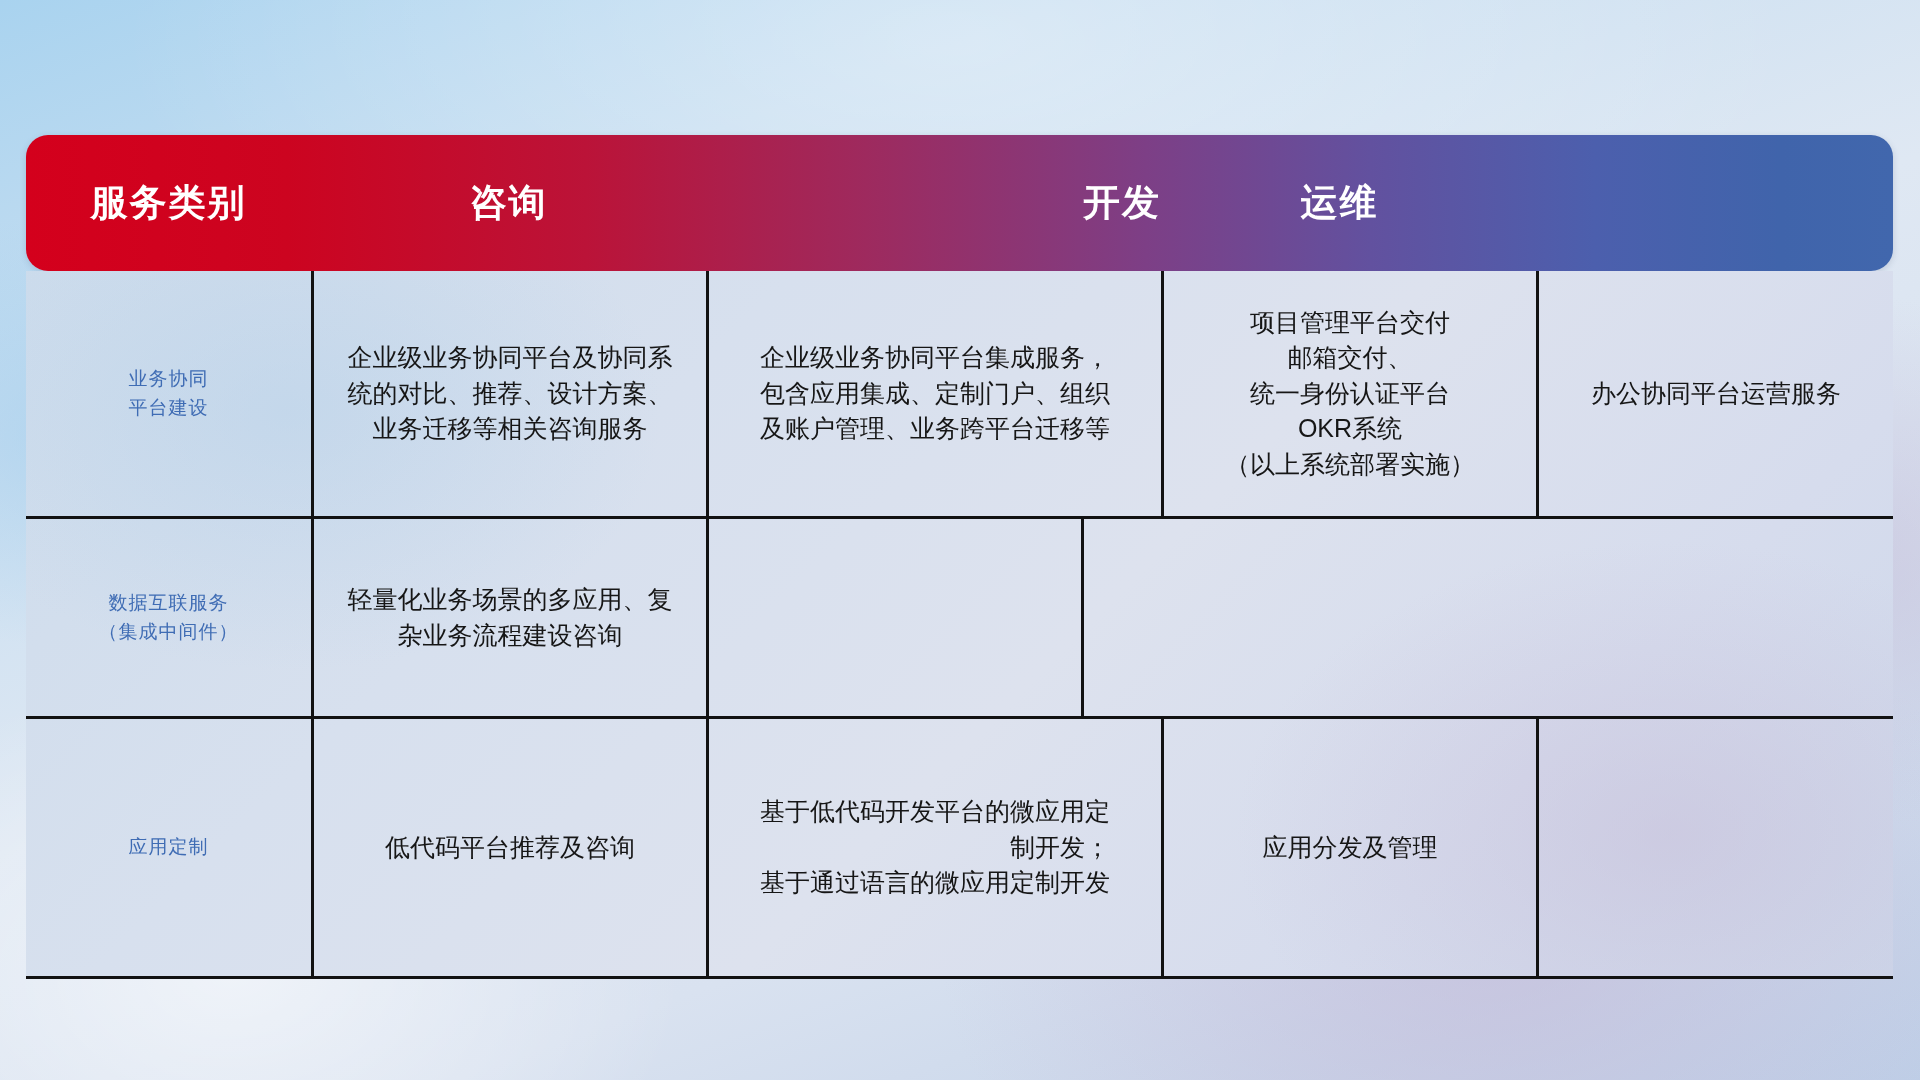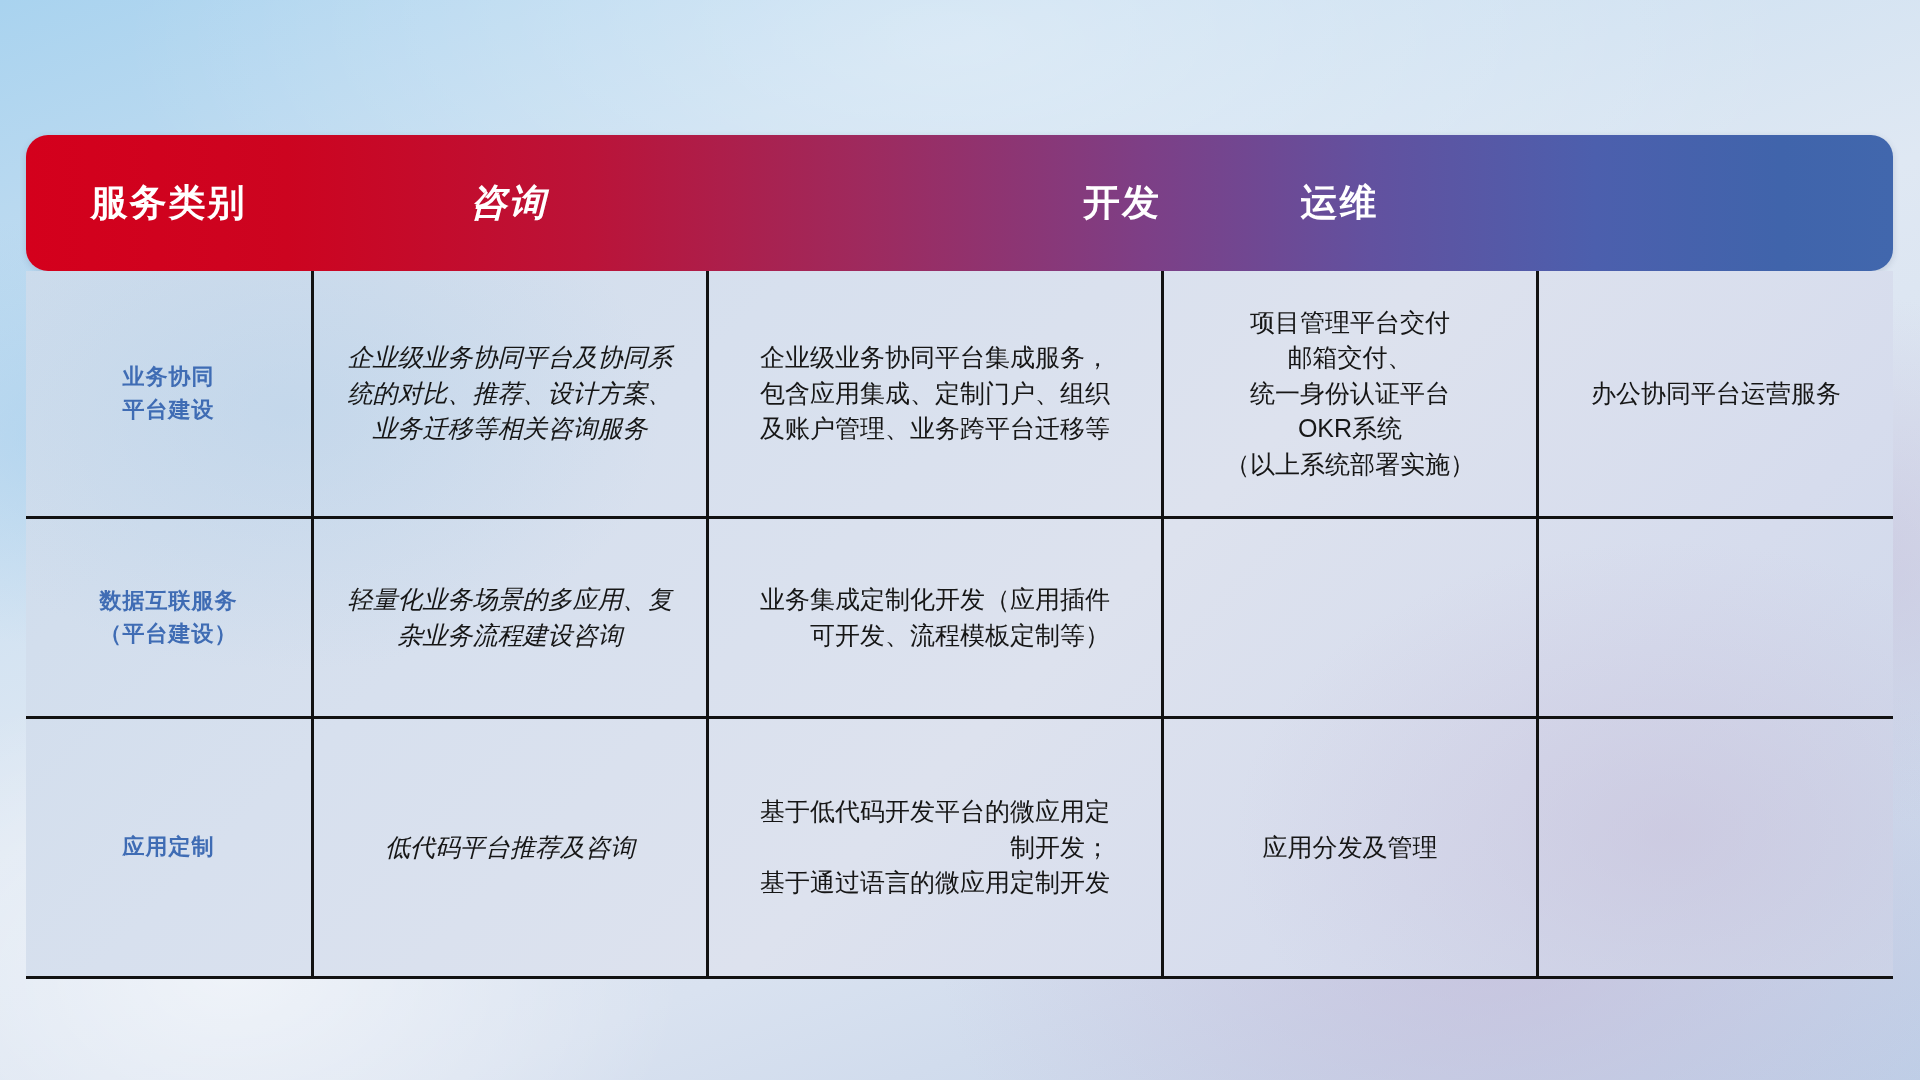--- a/index.html
+++ b/index.html
@@ -85,29 +85,29 @@
     font-size:25px;
     line-height:1.42;
     color:#161616;
     white-space:pre-line;
     position:relative;
   }
   .td.sep{ border-left:3px solid #121212; }
 
   .cat{
     color:#3f6cb4;
-    font-weight:bold;
-    font-size:22px;
+    font-weight:normal;
+    font-size:19px;
     line-height:1.48;
     letter-spacing:1px;
   }
 
   
   .c0{ width:285px; }
-  .c1{ width:395px;font-style:italic; }
+  .c1{ width:395px; }
   .c2{ width:455px;text-align:right; }
   .c3{ width:375px; }
   .c4{ width:357px; }
 
   .r0{ height:245px; }
   .r1{ height:200px; }
   .r2{ height:260px; }
 </style>
 </head>
 <body>
@@ -138,25 +138,23 @@
       <div class="td c3 sep">项目管理平台交付
 邮箱交付、
 统一身份认证平台
 OKR系统
 （以上系统部署实施）</div>
       <div class="td c4 sep">办公协同平台运营服务</div>
     </div>
 
     <div class="trow r1">
       <div class="td c0 cat">数据互联服务
-（平台建设）</div>
+（集成中间件）</div>
       <div class="td c1 sep">轻量化业务场景的多应用、复
 杂业务流程建设咨询</div>
-      <div class="td c2 sep">业务集成定制化开发（应用插件
-可开发、流程模板定制等）</div>
       <div class="td c3 sep"></div>
       <div class="td c4 sep"></div>
     </div>
 
     <div class="trow r2">
       <div class="td c0 cat">应用定制</div>
       <div class="td c1 sep">低代码平台推荐及咨询</div>
       <div class="td c2 sep">基于低代码开发平台的微应用定
 制开发；
 基于通过语言的微应用定制开发</div>

